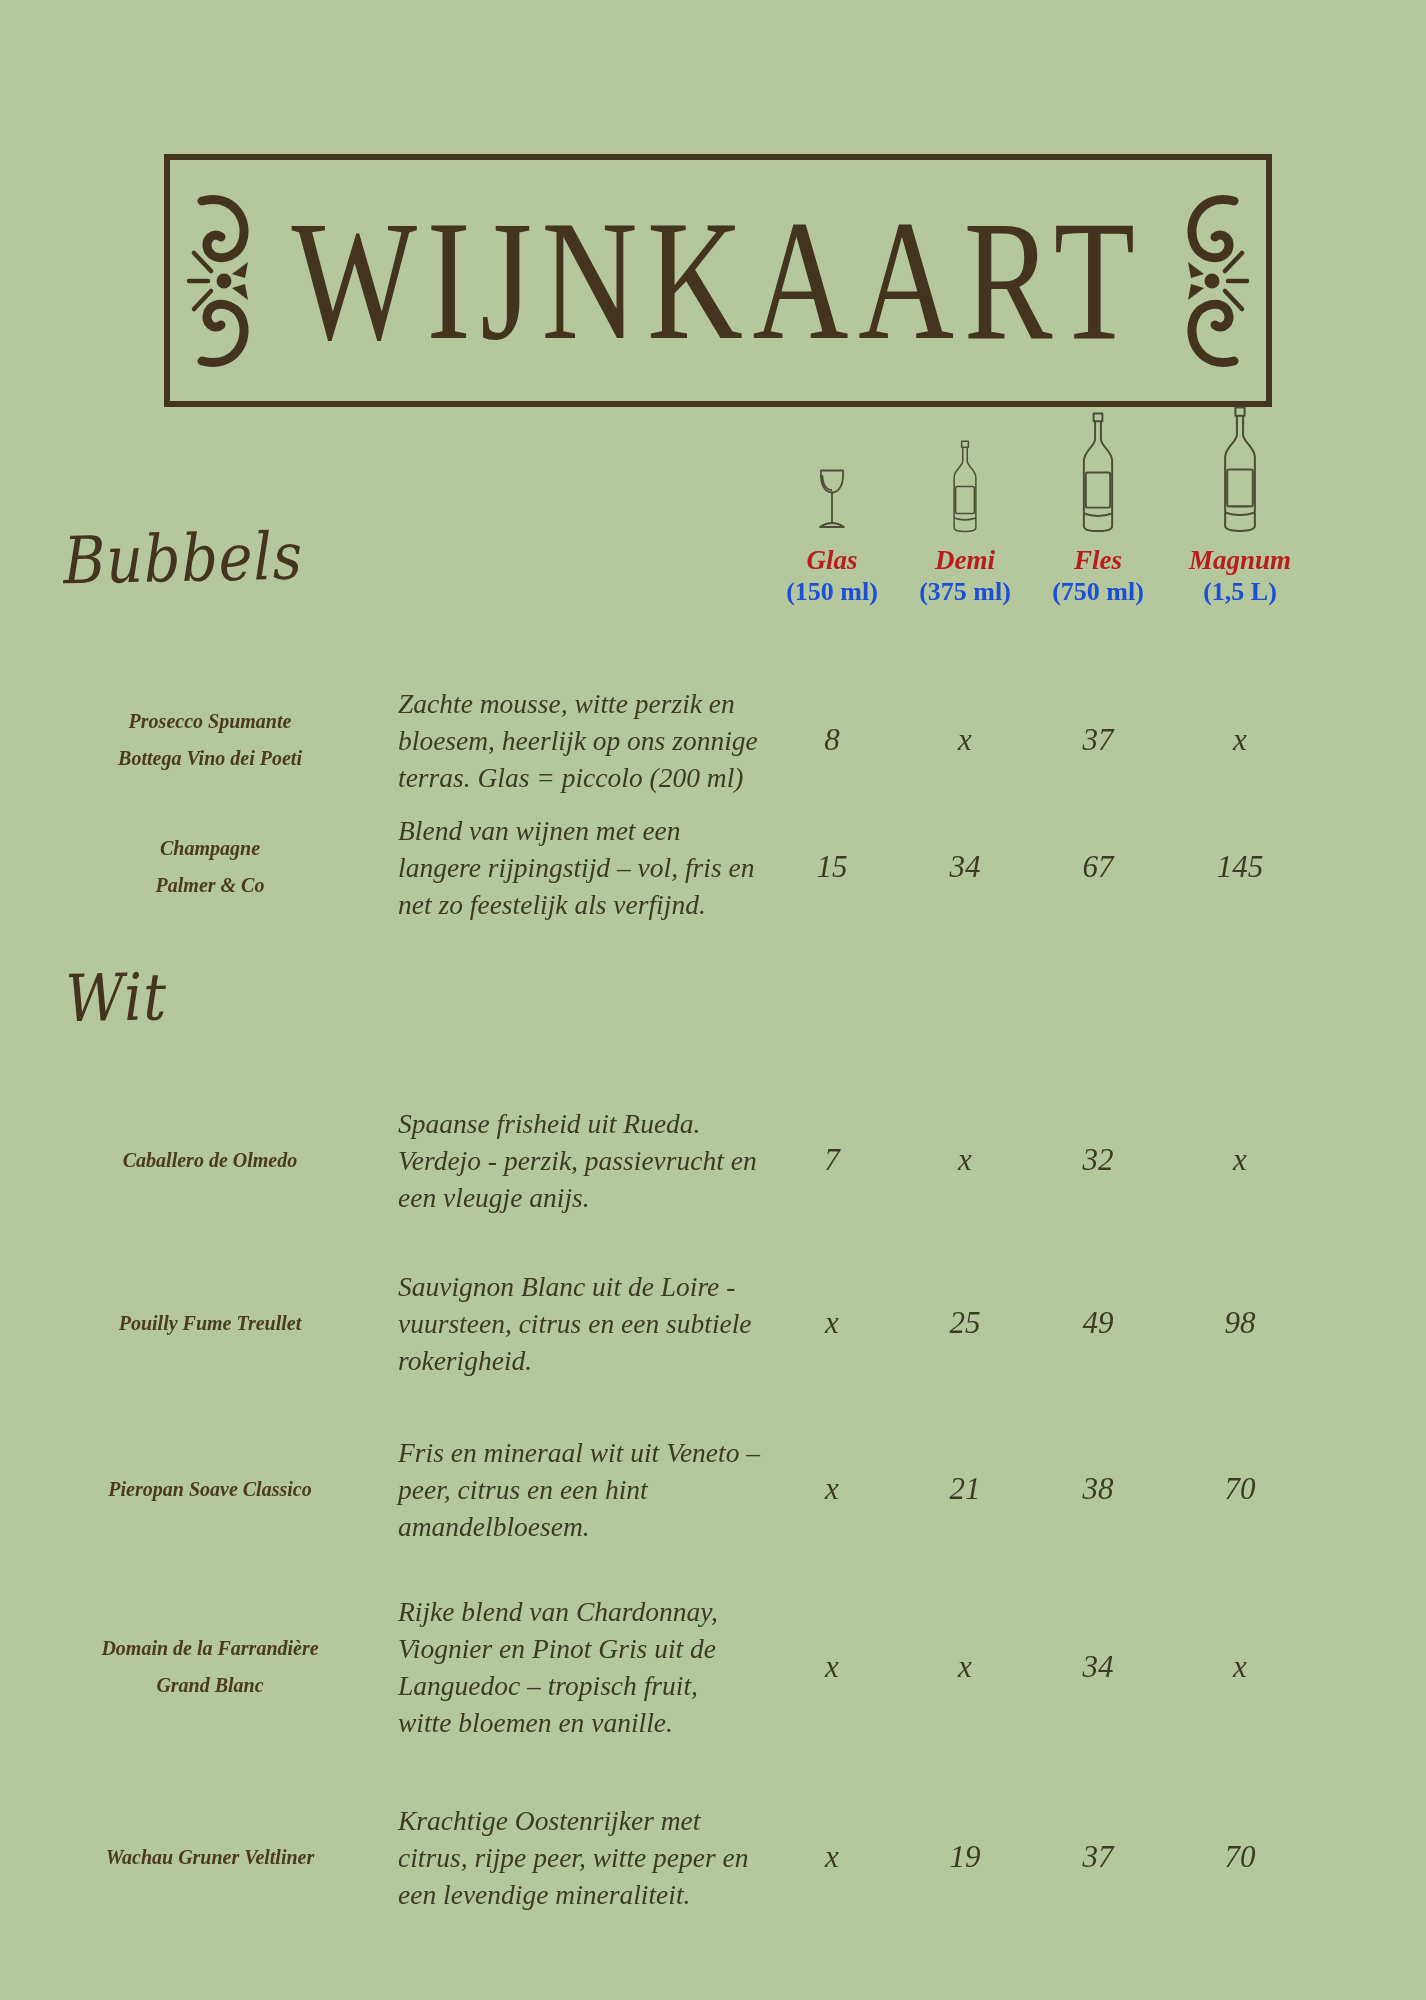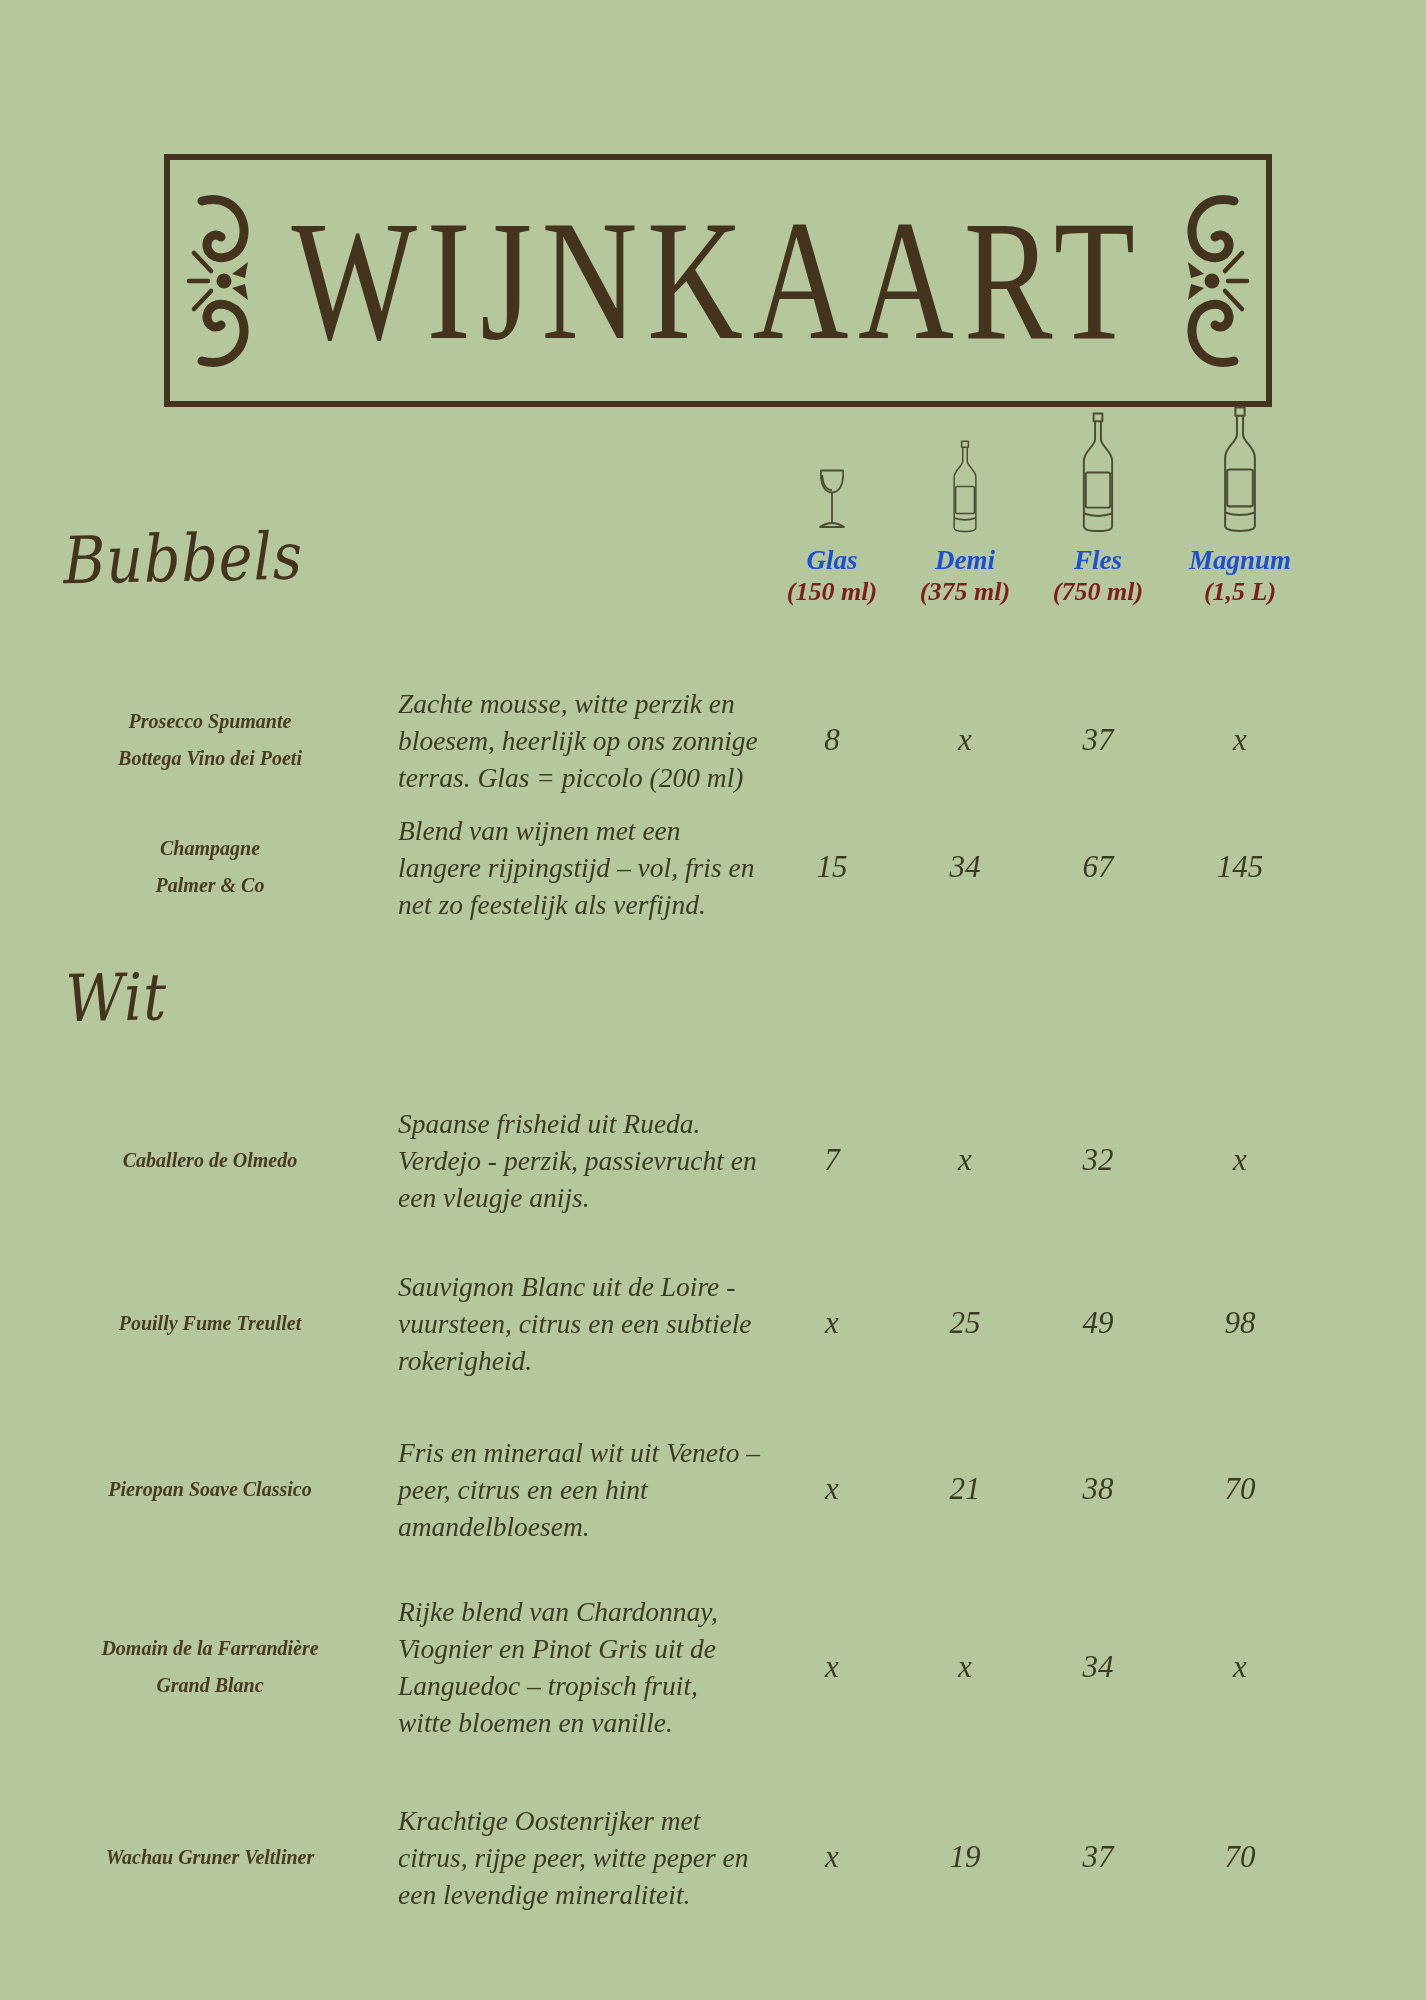--- a/index.html
+++ b/index.html
@@ -12,22 +12,22 @@
     justify-content:space-between;padding:0 16px;}
   .title-text{flex:1;text-align:center;color:#45341d;font-size:140px;letter-spacing:10px;
     font-family:"Liberation Serif",serif;font-weight:normal;line-height:1;
     transform:scale(0.95,1.22);transform-origin:center center;white-space:nowrap;}
   .ornament{width:72px;height:184px;flex:0 0 auto;}
   .ornament.left{transform:scaleX(-1);}
 
   
   .col-head{position:absolute;width:160px;transform:translateX(-50%);text-align:center;}
   .col-icon-slot{position:absolute;transform:translateX(-50%);display:flex;align-items:flex-end;justify-content:center;}
-  .col-label{font-weight:bold;font-style:italic;font-size:27px;color:#1d4ed8;line-height:30px;}
-  .col-sublabel{font-weight:bold;font-style:italic;font-size:26px;color:#7f1d1d;line-height:30px;}
+  .col-label{font-weight:bold;font-style:italic;font-size:27px;color:#b91c1c;line-height:30px;}
+  .col-sublabel{font-weight:bold;font-size:26px;color:#1d4ed8;line-height:30px;}
 
   
   .script-heading{position:absolute;color:#45341d;font-size:62px;font-style:italic;
     font-family:"DejaVu Serif",serif;transform:scale(0.92,1.05) rotate(-1deg);transform-origin:left bottom;
     letter-spacing:1px;white-space:nowrap;}
 
   
   .wine-row{position:absolute;left:0;width:1426px;}
   .wine-name{position:absolute;left:35px;width:350px;top:50%;transform:translateY(-50%);
     text-align:center;font-weight:bold;font-style:italic;font-size:20px;line-height:37px;color:#4a3a1f;}

